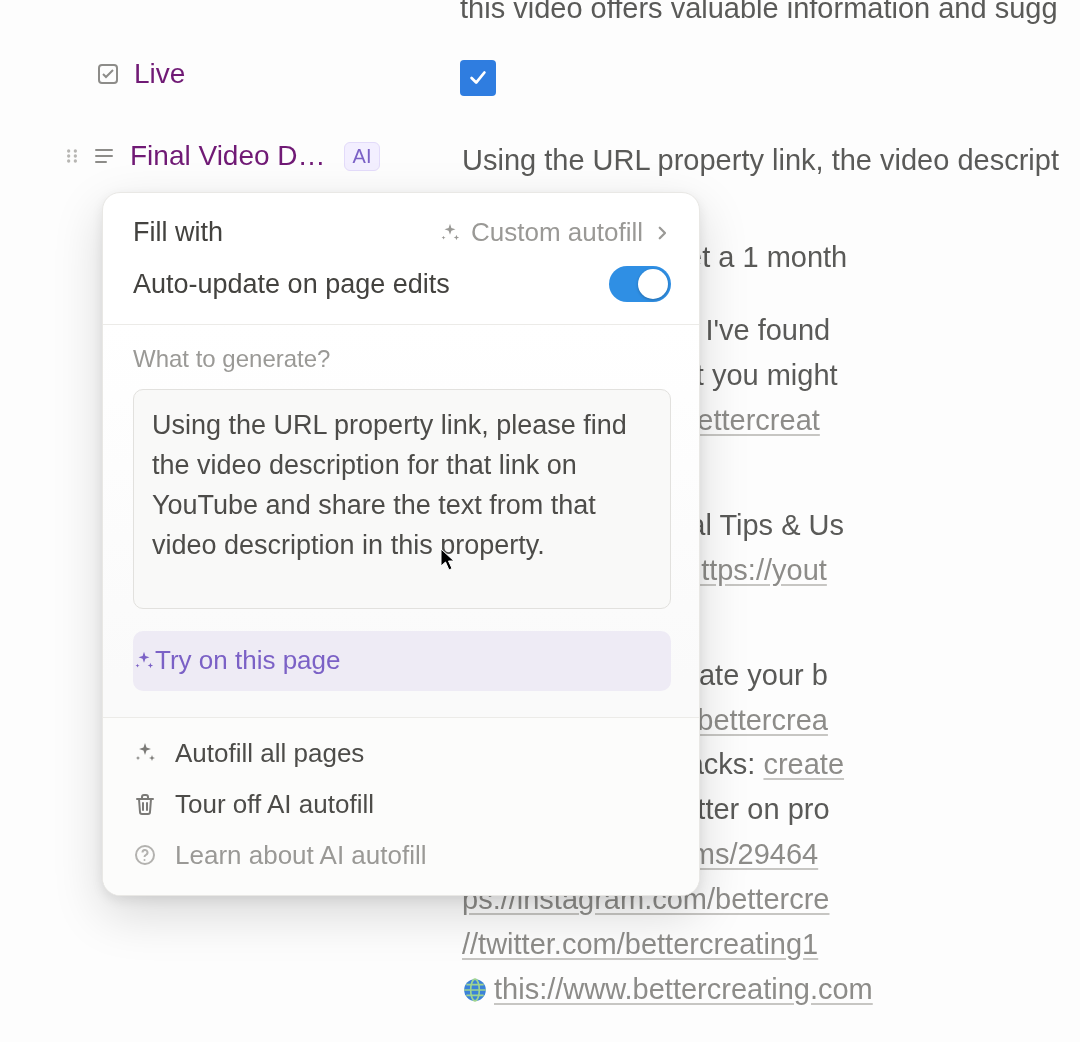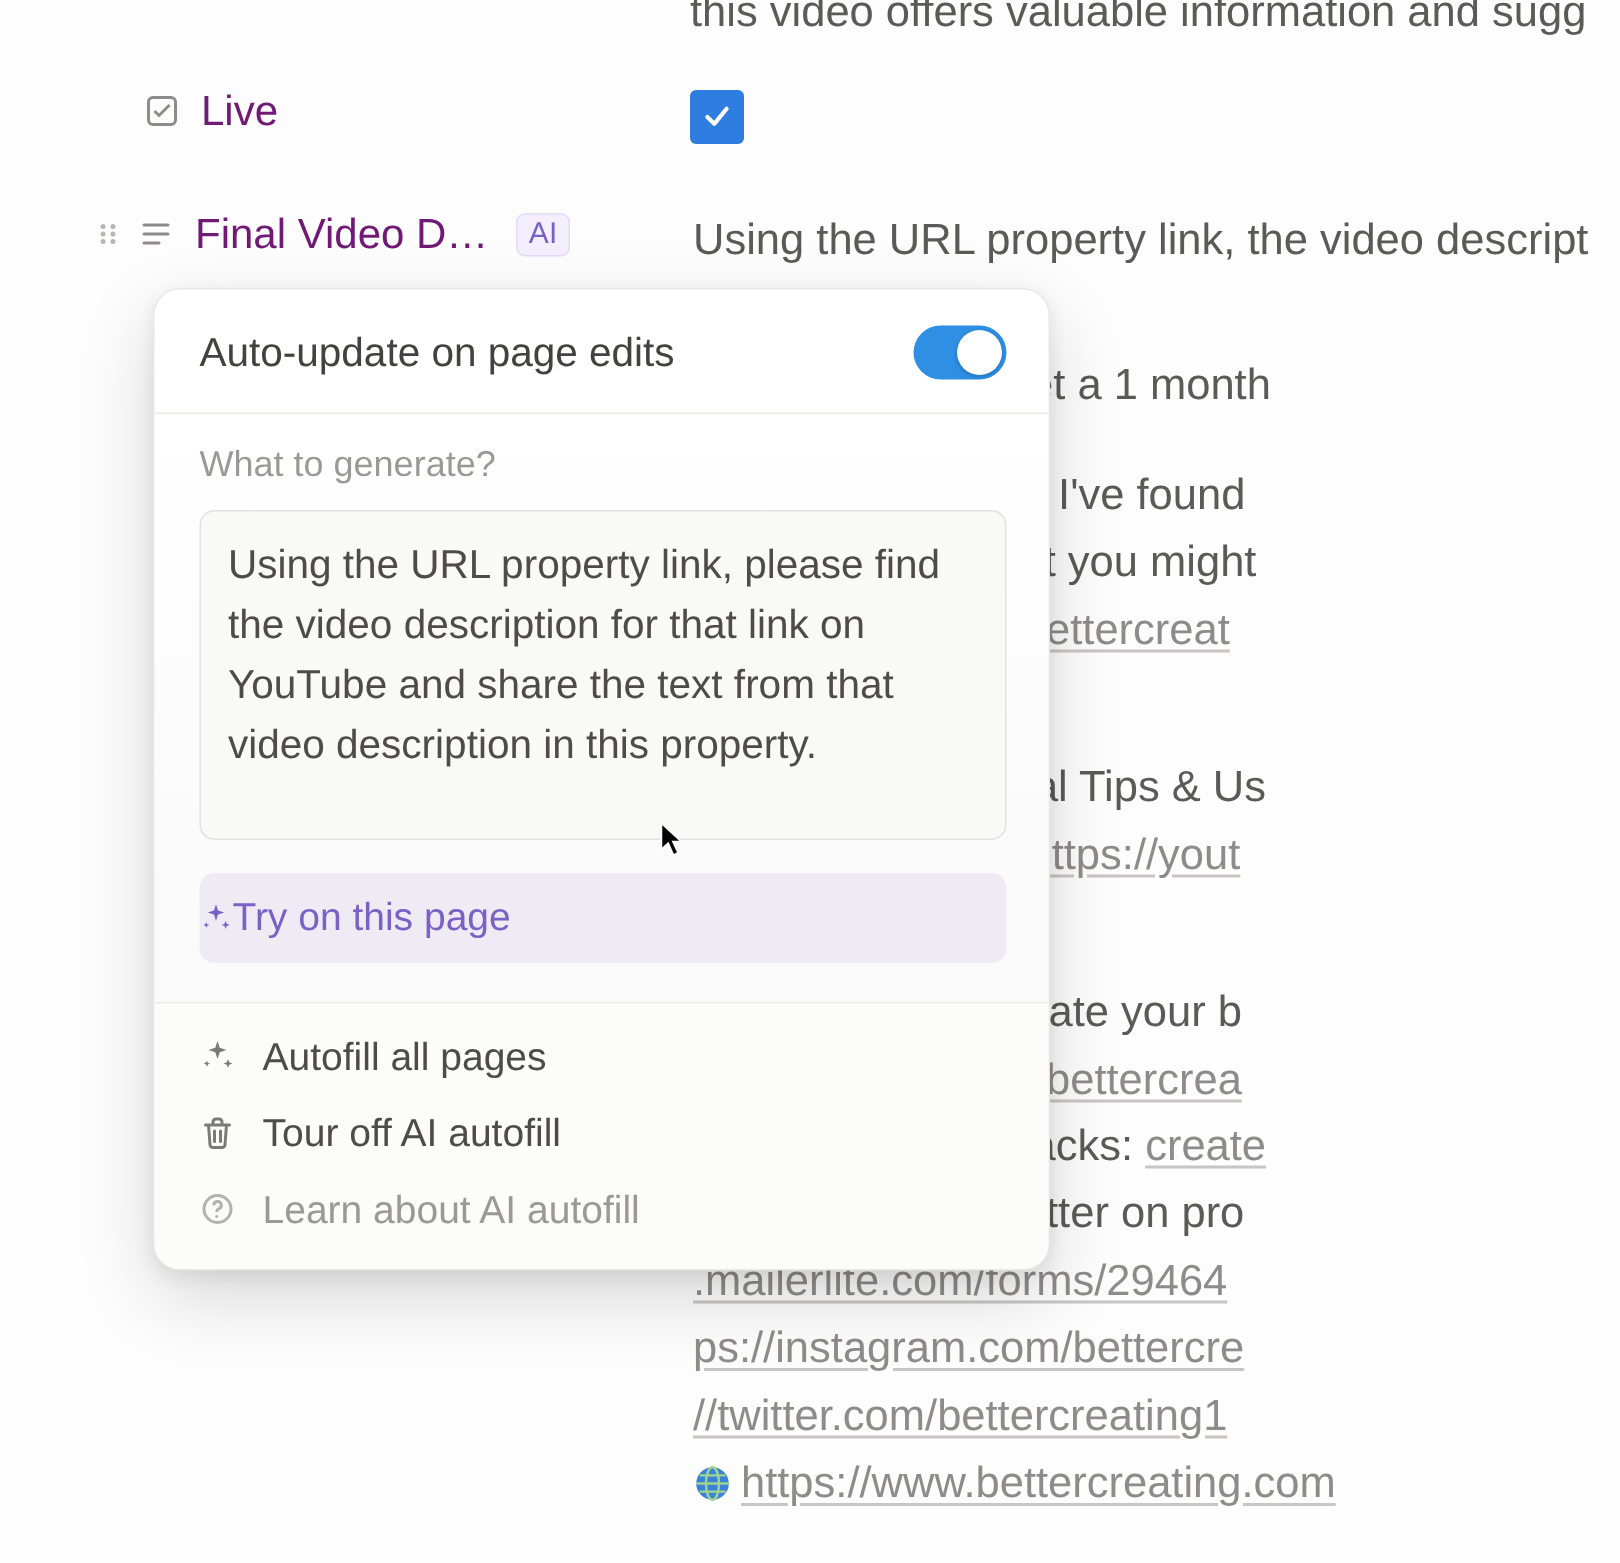--- a/index.html
+++ b/index.html
@@ -333,28 +333,40 @@
     <span class="para lnk">.mailerlite.com/forms/29464</span>
     <span class="para lnk">ps://instagram.com/bettercre</span>
     <span class="para lnk">//twitter.com/bettercreating1</span>
     <span class="para">
       <span class="globe">
         <svg viewBox="0 0 24 24">
             <circle cx="12" cy="12" r="10" fill="#3b82d9"></circle>
             <ellipse cx="12" cy="12" rx="4" ry="10" fill="none" stroke="#9fd48f" stroke-width="1.5"></ellipse>
             <path d="M2 12h20M4 7h16M4 17h16" stroke="#9fd48f" stroke-width="1.5" fill="none"></path>
           </svg>
-      </span><span class="lnk">https://www.bettercreating.com</span>
+      </span><span class="lnk">this://www.bettercreating.com</span>
     </span>
   </div>
 </div>
 
 <div class="popover">
 
   <div class="pop-section header">
+    <div class="row-fill">
+      <span class="lbl">Fill with</span>
+      <span class="custom">
+        <svg class="sparkle" viewBox="0 0 24 24" fill="currentColor">
+          <path d="M12 2l1.5 4.5L18 8l-4.5 1.5L12 14l-1.5-4.5L6 8l4.5-1.5L12 2zM19 14l.8 2.2L22 17l-2.2.8L19 20l-.8-2.2L16 17l2.2-.8L19 14zM5 15l.6 1.6L7.2 17 5.6 17.6 5 19.2l-.6-1.6L2.8 17l1.6-.6L5 15z"></path>
+        </svg>
+        <span>Custom autofill</span>
+        <svg class="chev" viewBox="0 0 24 24" fill="none" stroke="currentColor" stroke-width="3" stroke-linecap="round" stroke-linejoin="round">
+          <path d="M9 5l7 7-7 7"></path>
+        </svg>
+      </span>
+    </div>
     <div class="row-auto">
       <span class="lbl">Auto-update on page edits</span>
       <span class="toggle">
         <span class="knob"></span>
       </span>
     </div>
   </div>
 
   <div class="prompt-area">
     <div class="prompt-label">What to generate?</div>

